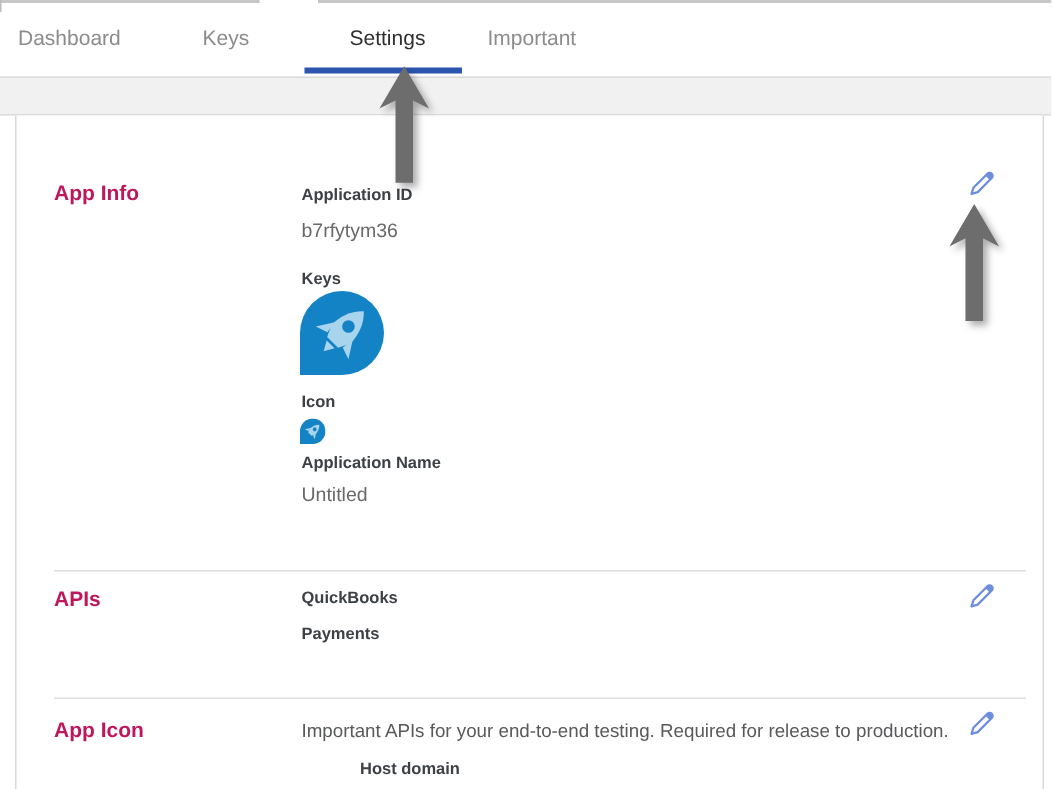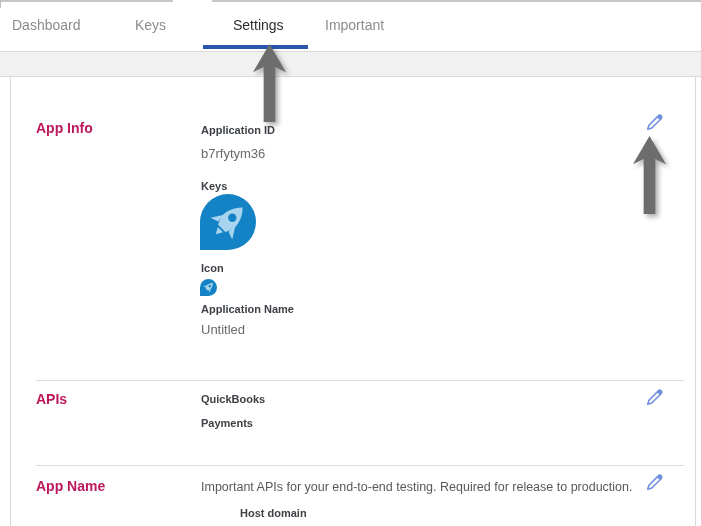--- a/index.html
+++ b/index.html
@@ -132,21 +132,21 @@
           <path d="M13.9 4.4 C14.6 3.7 15.8 3.7 16.5 4.4 C17.2 5.1 17.2 6.3 16.5 7 L15.3 8.2 L12.7 5.6 Z" fill="#6e8edd"></path>
         </svg>
       </span>
     </button>
 
     <div class="f-label" style="top:315px;">QuickBooks</div>
     <div class="f-label" style="top:339px;">Payments</div>
 
     <div class="divider" style="top:388px;"></div>
 
-    <h2 class="sec-title" style="top:402px;">App Name</h2>
+    <h2 class="sec-title" style="top:402px;">App Icon</h2>
 
     <button class="pencil-btn" style="top:394px;">
       <span>
         <svg width="22" height="22" viewBox="0 0 20 20">
           <path d="M4.3 16.6 L5.4 12.9 L13.9 4.4 C14.6 3.7 15.8 3.7 16.5 4.4 C17.2 5.1 17.2 6.3 16.5 7 L8 15.5 L4.3 16.6 Z" fill="none" stroke="#6e8edd" stroke-width="1.4" stroke-linejoin="round"></path>
           <path d="M13.9 4.4 C14.6 3.7 15.8 3.7 16.5 4.4 C17.2 5.1 17.2 6.3 16.5 7 L15.3 8.2 L12.7 5.6 Z" fill="#6e8edd"></path>
         </svg>
       </span>
     </button>
 

